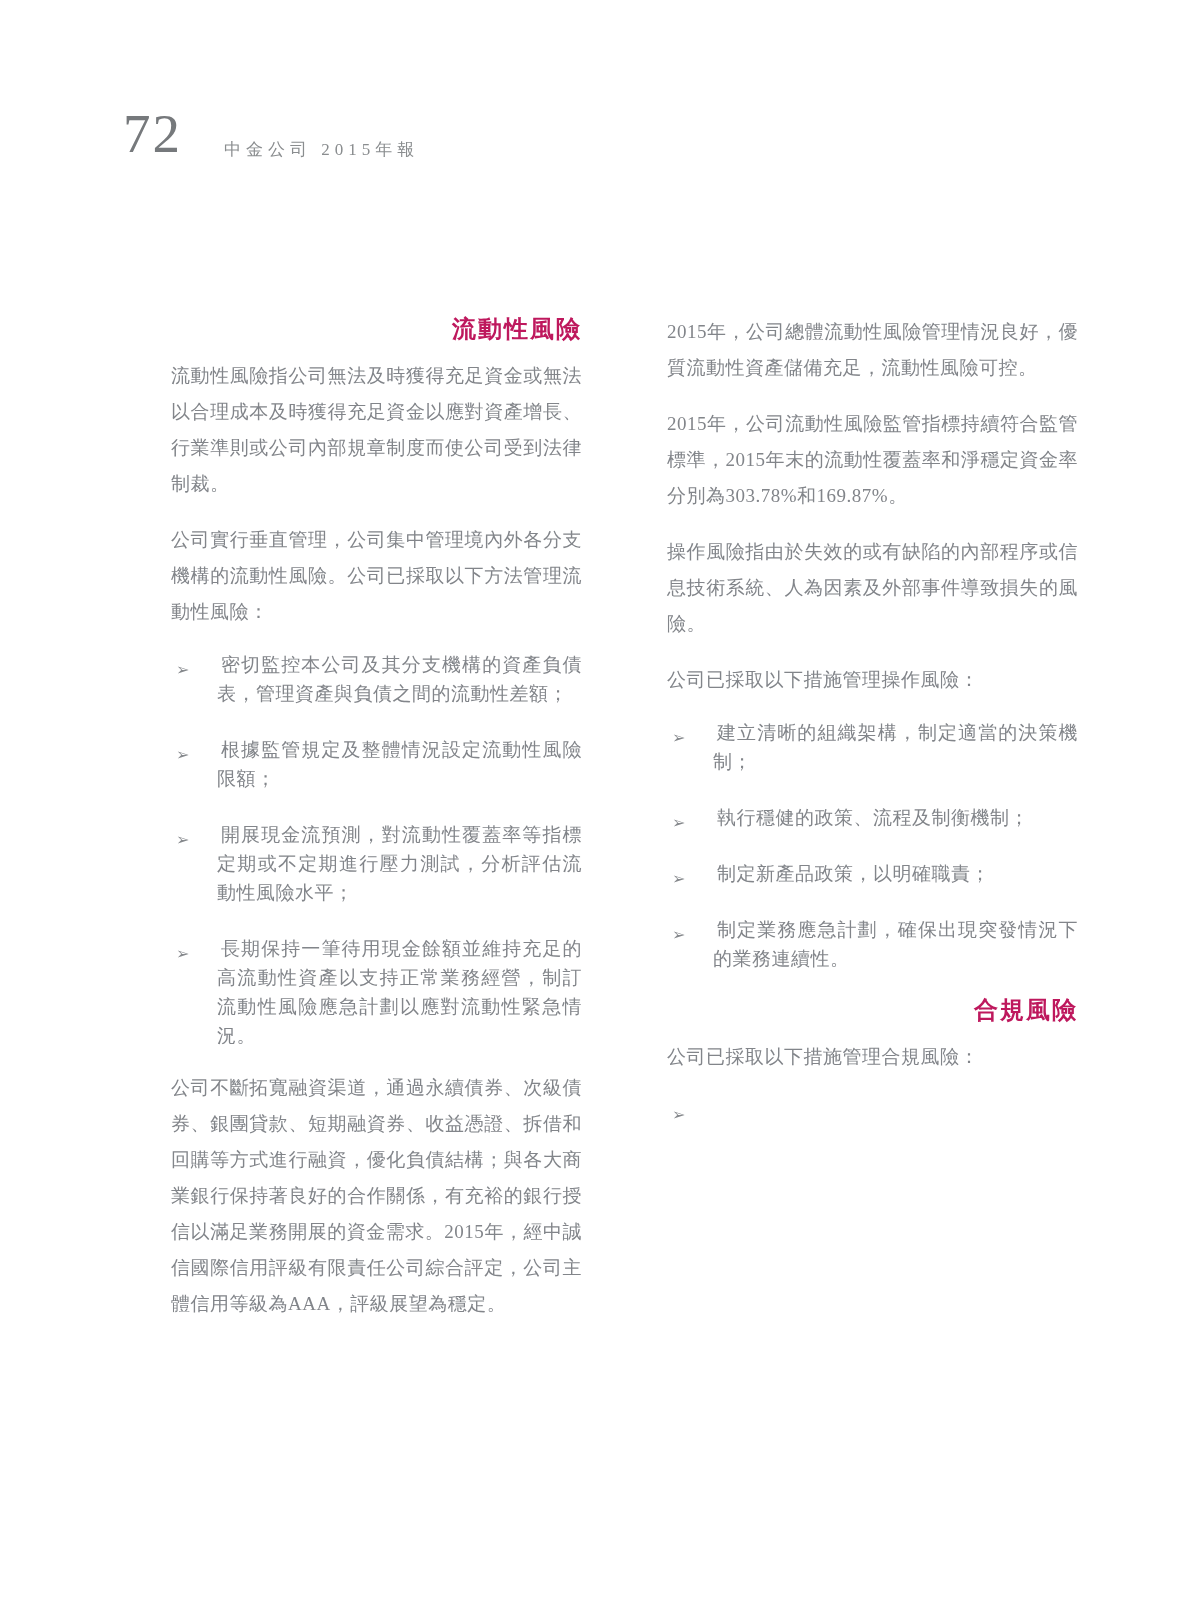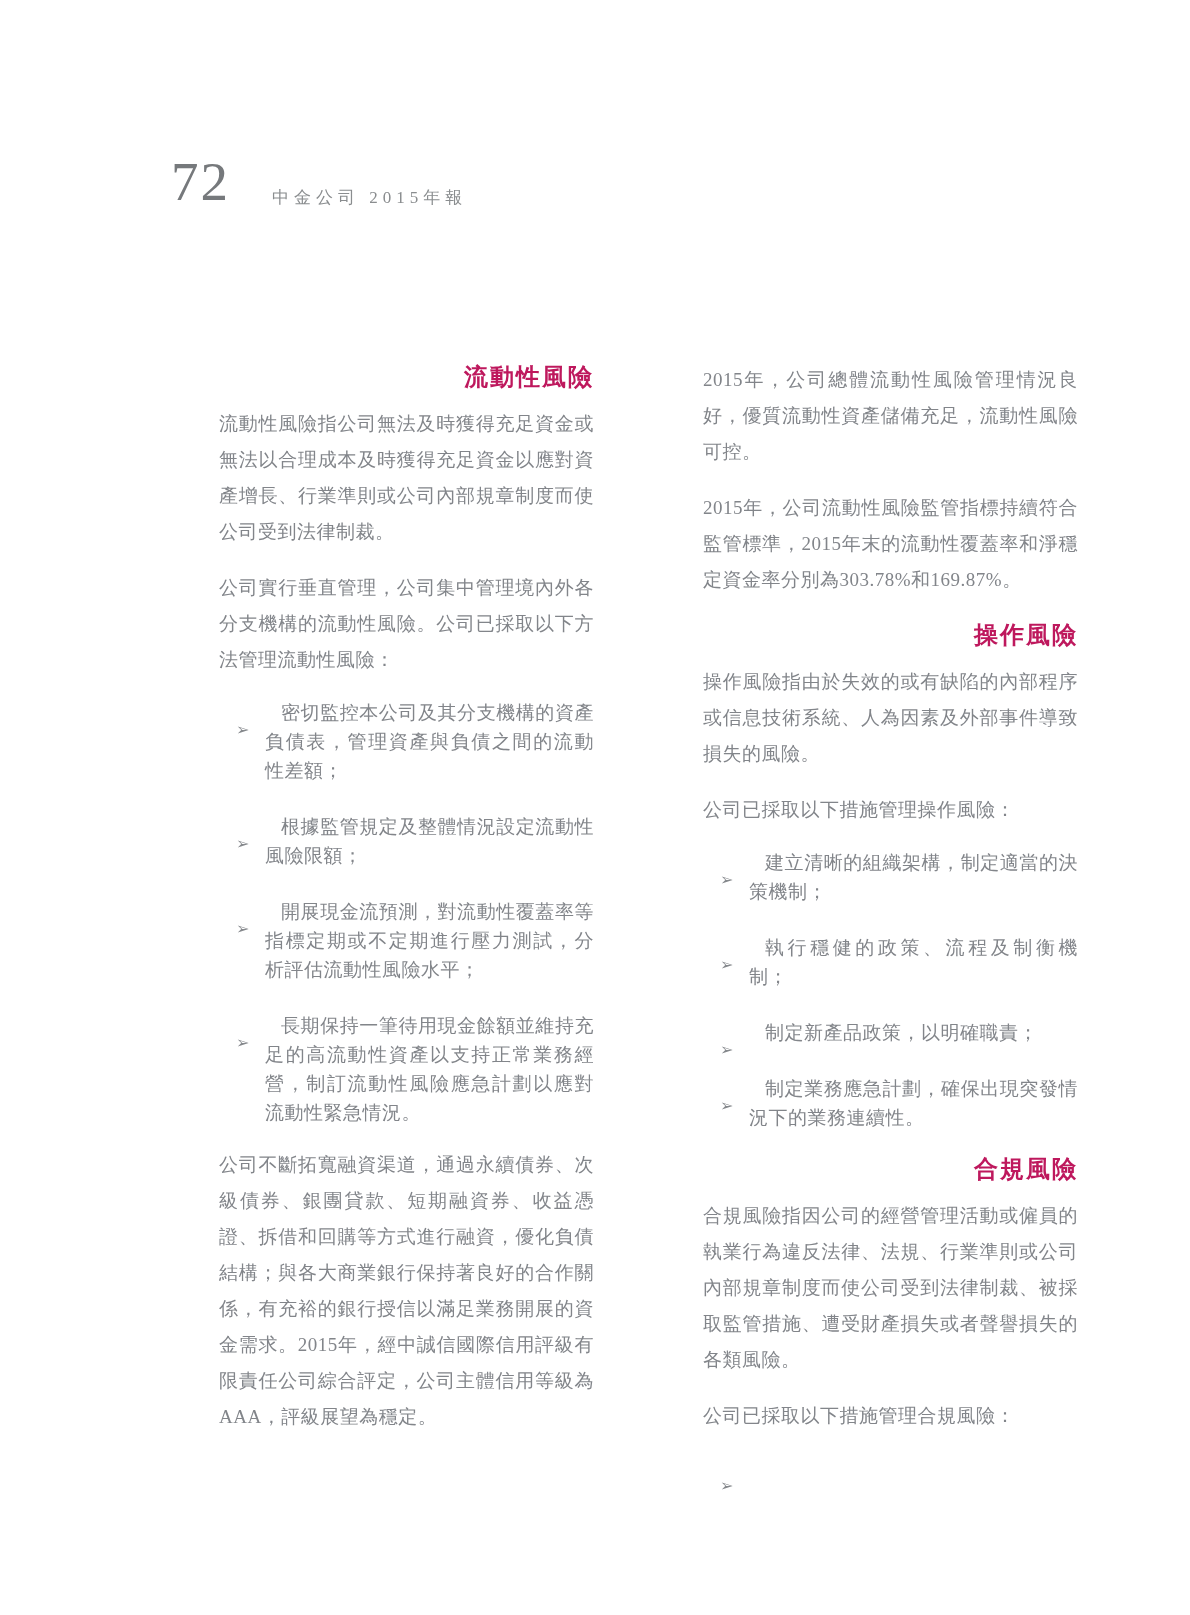--- a/index.html
+++ b/index.html
@@ -1,15 +1,15 @@
 <!DOCTYPE html>
 <html><head>
 <meta charset="utf-8">
 <style>
-  * { margin: 16px; padding: 0; box-sizing: border-box; }
+  * { margin: 4px; padding: 0; box-sizing: border-box; }
   html, body { width: 1190px; height: 1615px; }
   body {
     position: relative;
     width: 1190px;
     height: 1615px;
     background: #ffffff;
     font-family: "Liberation Serif", "DejaVu Serif", serif;
     overflow: hidden;
   }
   .page-header { position: absolute; left: 0; top: 0; width: 1190px; }
@@ -111,21 +111,20 @@
         <span>長期保持一筆待用現金餘額並維持充足的高流動性資產以支持正常業務經營，制訂流動性風險應急計劃以應對流動性緊急情況。</span>
       </li>
     </ul>
     <p class="body-para">公司不斷拓寬融資渠道，通過永續債券、次級債券、銀團貸款、短期融資券、收益憑證、拆借和回購等方式進行融資，優化負債結構；與各大商業銀行保持著良好的合作關係，有充裕的銀行授信以滿足業務開展的資金需求。2015年，經中誠信國際信用評級有限責任公司綜合評定，公司主體信用等級為AAA，評級展望為穩定。</p>
   </section>
 
   <section class="col">
     <p class="body-para">2015年，公司總體流動性風險管理情況良好，優質流動性資產儲備充足，流動性風險可控。</p>
     <p class="body-para">2015年，公司流動性風險監管指標持續符合監管標準，2015年末的流動性覆蓋率和淨穩定資金率分別為303.78%和169.87%。</p>
 
-    <h2 class="section-heading">操作風險</h2>
     <p class="body-para">操作風險指由於失效的或有缺陷的內部程序或信息技術系統、人為因素及外部事件導致損失的風險。</p>
     <p class="body-para">公司已採取以下措施管理操作風險：</p>
     <ul class="bullet-list">
       <li>
         <span class="bullet-marker">➢</span>
         <span>建立清晰的組織架構，制定適當的決策機制；</span>
       </li>
       <li>
         <span class="bullet-marker">➢</span>
         <span>執行穩健的政策、流程及制衡機制；</span>
@@ -134,21 +133,20 @@
         <span class="bullet-marker">➢</span>
         <span>制定新產品政策，以明確職責；</span>
       </li>
       <li>
         <span class="bullet-marker">➢</span>
         <span>制定業務應急計劃，確保出現突發情況下的業務連續性。</span>
       </li>
     </ul>
 
     <h2 class="section-heading">合規風險</h2>
-    <p class="body-para">合規風險指因公司的經營管理活動或僱員的執業行為違反法律、法規、行業準則或公司內部規章制度而使公司受到法律制裁、被採取監管措施、遭受財產損失或者聲譽損失的各類風險。</p>
     <p class="body-para">公司已採取以下措施管理合規風險：</p>
     <ul class="bullet-list">
       <li>
         <span class="bullet-marker">➢</span>
       </li>
     </ul>
   </section>
 
 </main>
 

